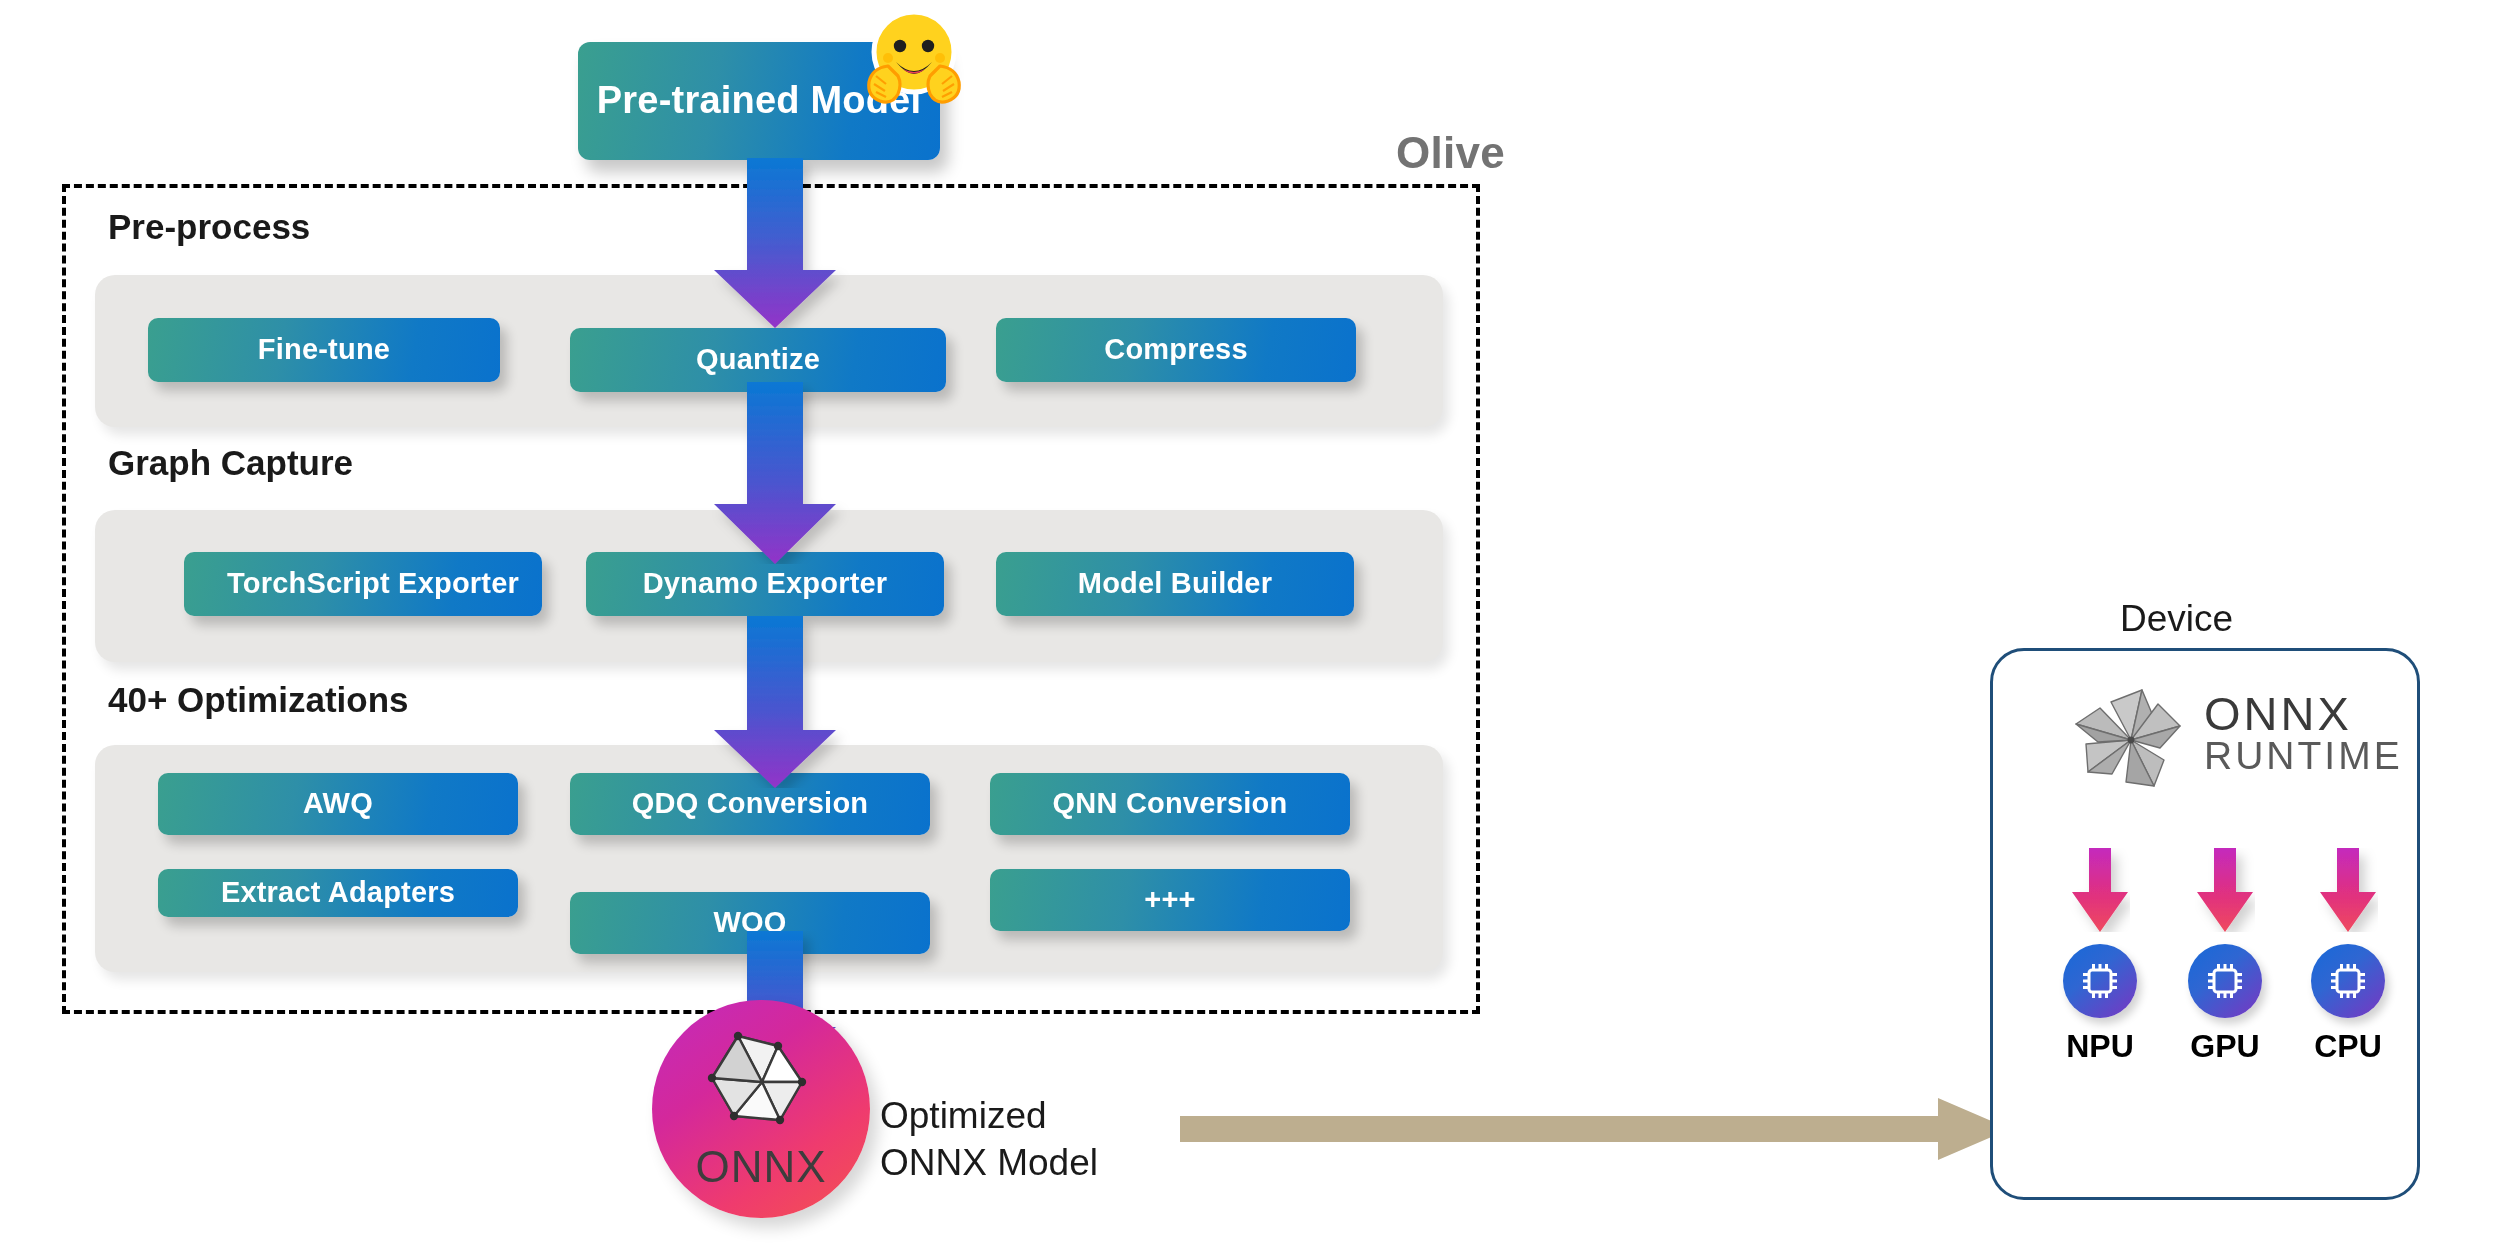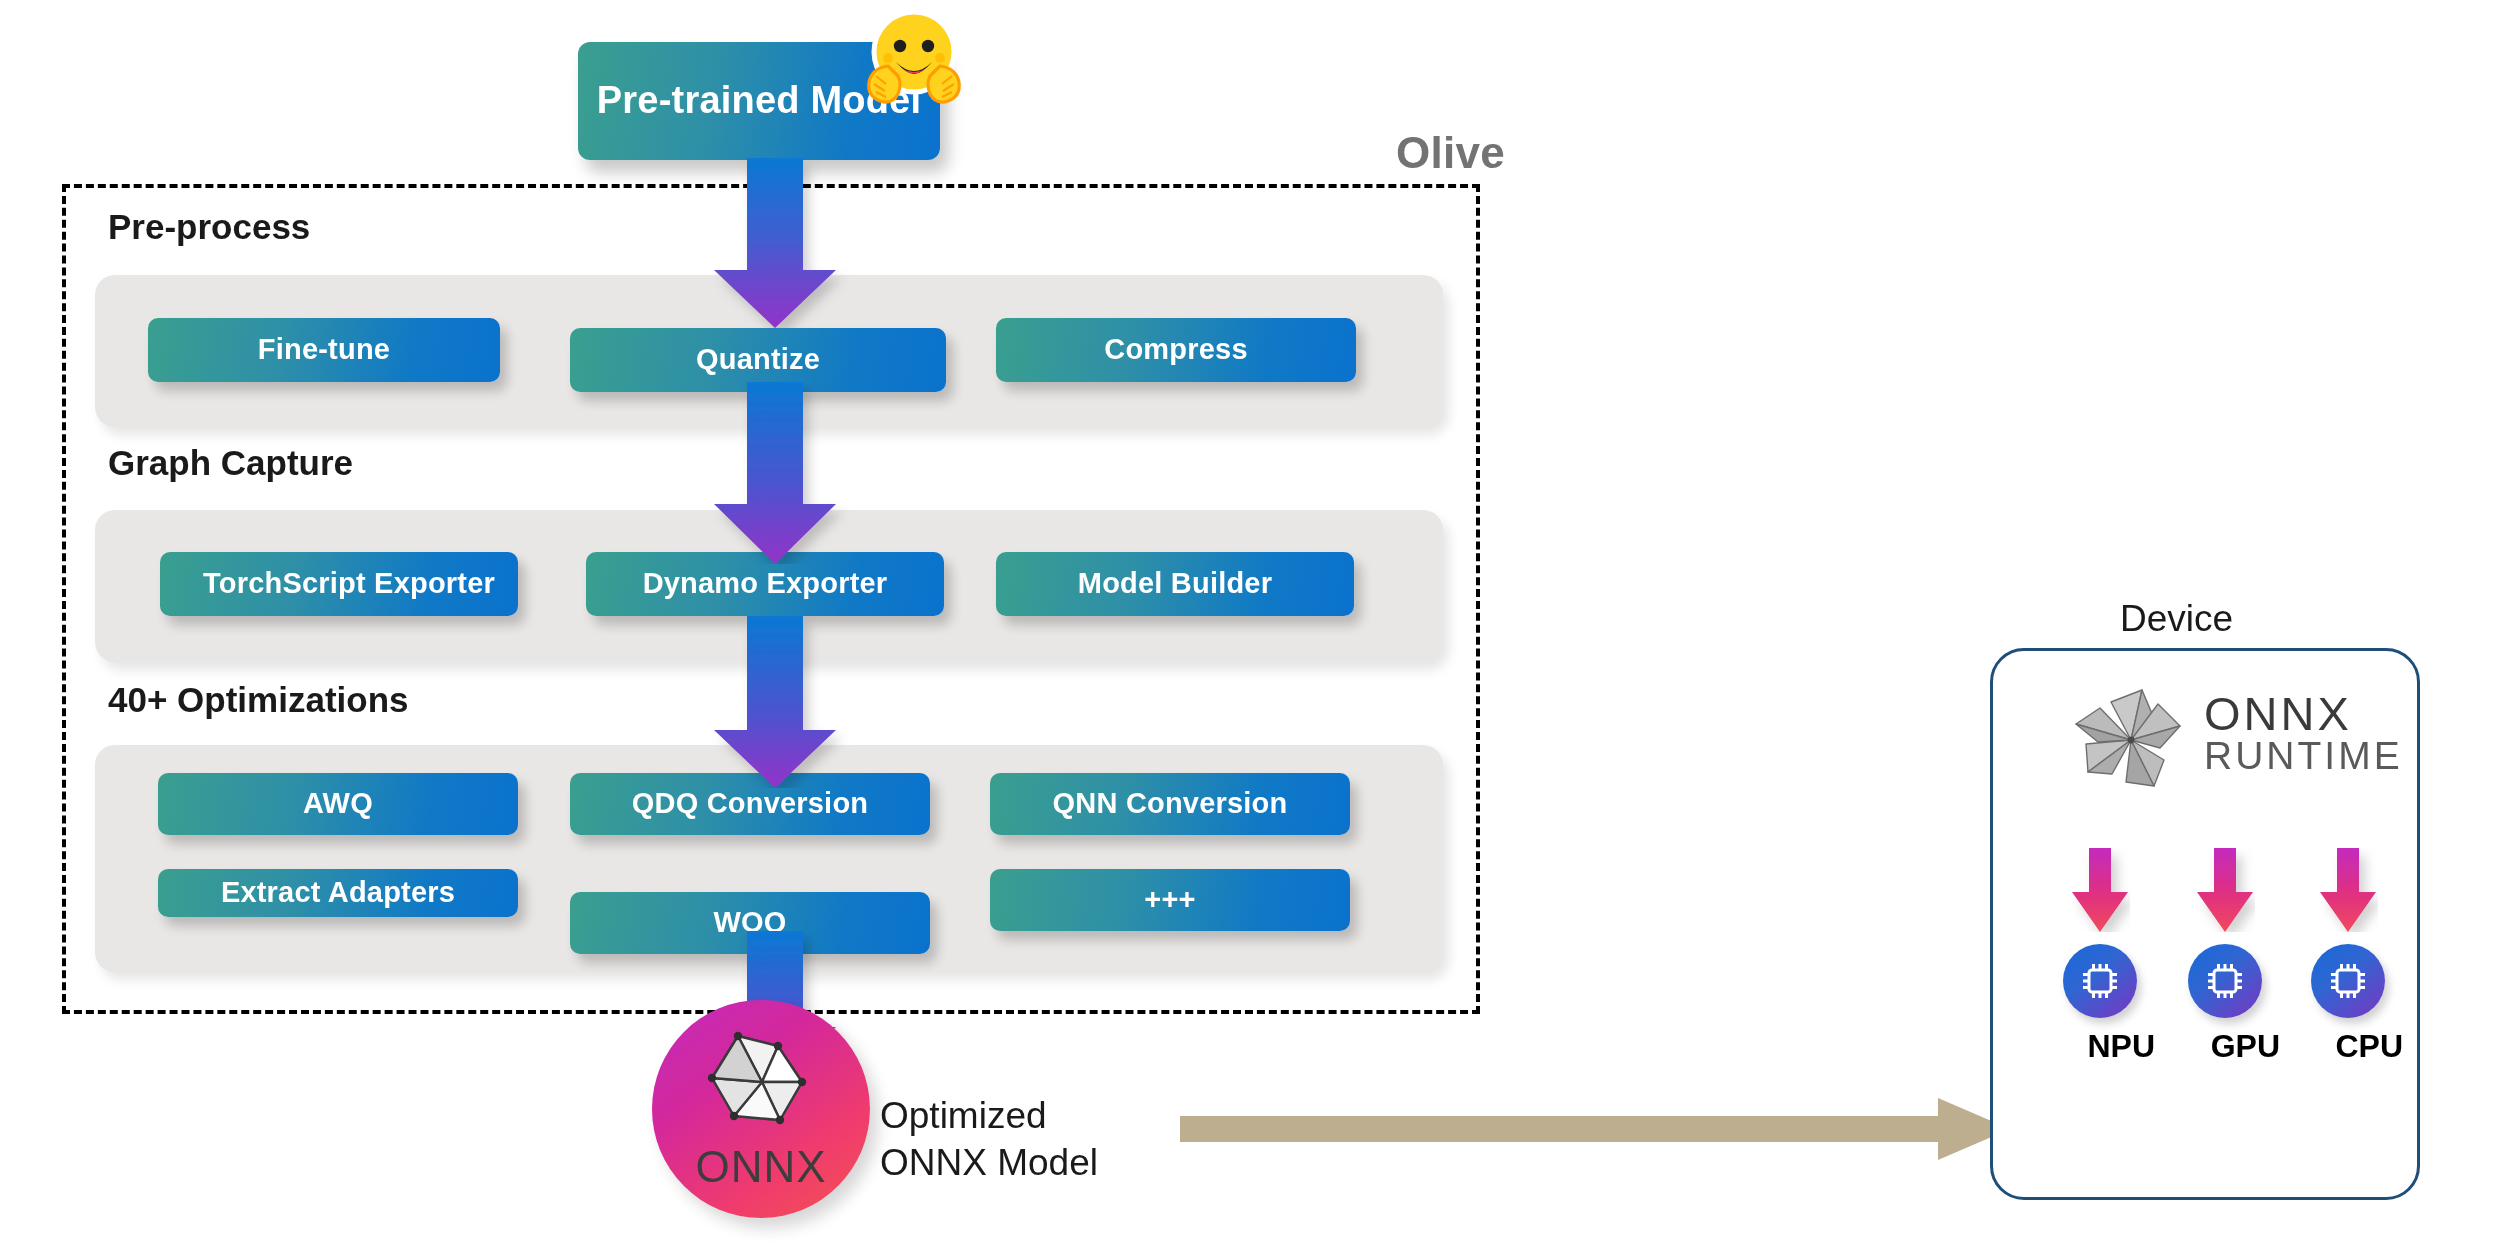--- a/index.html
+++ b/index.html
@@ -98,21 +98,21 @@
     position: absolute; left: 2108px; top: 598px;
     font-size: 37px; color: #1a1a1a; margin-left: 12px;
   }
   #device-box {
     position: absolute; left: 1990px; top: 648px;
     width: 430px; height: 552px;
     border: 3px solid #1f4e79; border-radius: 34px;
     background: #ffffff;
   }
   #ort-logo { position: absolute; left: 2068px; top: 682px; }
-  .chip-col { position: absolute; width: 110px; text-align: right; }
+  .chip-col { position: absolute; width: 110px; text-align: center; }
   .chip-circle {
     width: 74px; height: 74px; border-radius: 50%;
     margin: 0 auto;
     background: linear-gradient(140deg, #1769d8 0%, #2f66d2 40%, #7a36c2 100%);
     box-shadow: 4px 6px 9px rgba(0,0,0,0.18);
     display: flex; align-items: center; justify-content: center;
   }
   .chip-label {
     margin-top: 10px; font-size: 32px; font-weight: bold; color: #000;
   }
@@ -176,21 +176,21 @@
   <div id="olive-box"></div>
 
   <div class="sec-label" style="left:108px; top:207px;">Pre-process</div>
   <div class="gray-panel" style="left:95px; top:275px; width:1348px; height:152px;"></div>
   <div class="pill" style="left:148px; top:318px; width:352px; height:64px; font-size:29px;">Fine-tune</div>
   <div class="pill" style="left:570px; top:328px; width:376px; height:64px; font-size:29px;">Quantize</div>
   <div class="pill" style="left:996px; top:318px; width:360px; height:64px; font-size:29px;">Compress</div>
 
   <div class="sec-label" style="left:108px; top:443px;">Graph Capture</div>
   <div class="gray-panel" style="left:95px; top:510px; width:1348px; height:152px;"></div>
-  <div class="pill" style="left:160px; top:552px; width:358px; height:64px; font-size:29px;padding-left:20px;">TorchScript Exporter</div>
+  <div class="pill" style="left:184px; top:552px; width:358px; height:64px; font-size:29px;padding-left:20px;">TorchScript Exporter</div>
   <div class="pill" style="left:586px; top:552px; width:358px; height:64px; font-size:29px;">Dynamo Exporter</div>
   <div class="pill" style="left:996px; top:552px; width:358px; height:64px; font-size:29px;">Model Builder</div>
 
   <div class="sec-label" style="left:108px; top:680px;">40+ Optimizations</div>
   <div class="gray-panel" style="left:95px; top:745px; width:1348px; height:227px;"></div>
   <div class="pill" style="left:158px; top:773px; width:360px; height:62px; font-size:29px;">AWQ</div>
   <div class="pill" style="left:570px; top:773px; width:360px; height:62px; font-size:29px;">QDQ Conversion</div>
   <div class="pill" style="left:990px; top:773px; width:360px; height:62px; font-size:29px;">QNN Conversion</div>
   <div class="pill" style="left:158px; top:869px; width:360px; height:48px; font-size:29px;">Extract Adapters</div>
   <div class="pill" style="left:570px; top:869px; width:360px; height:62px; font-size:29px;margin-top:23px;">WOQ</div>

